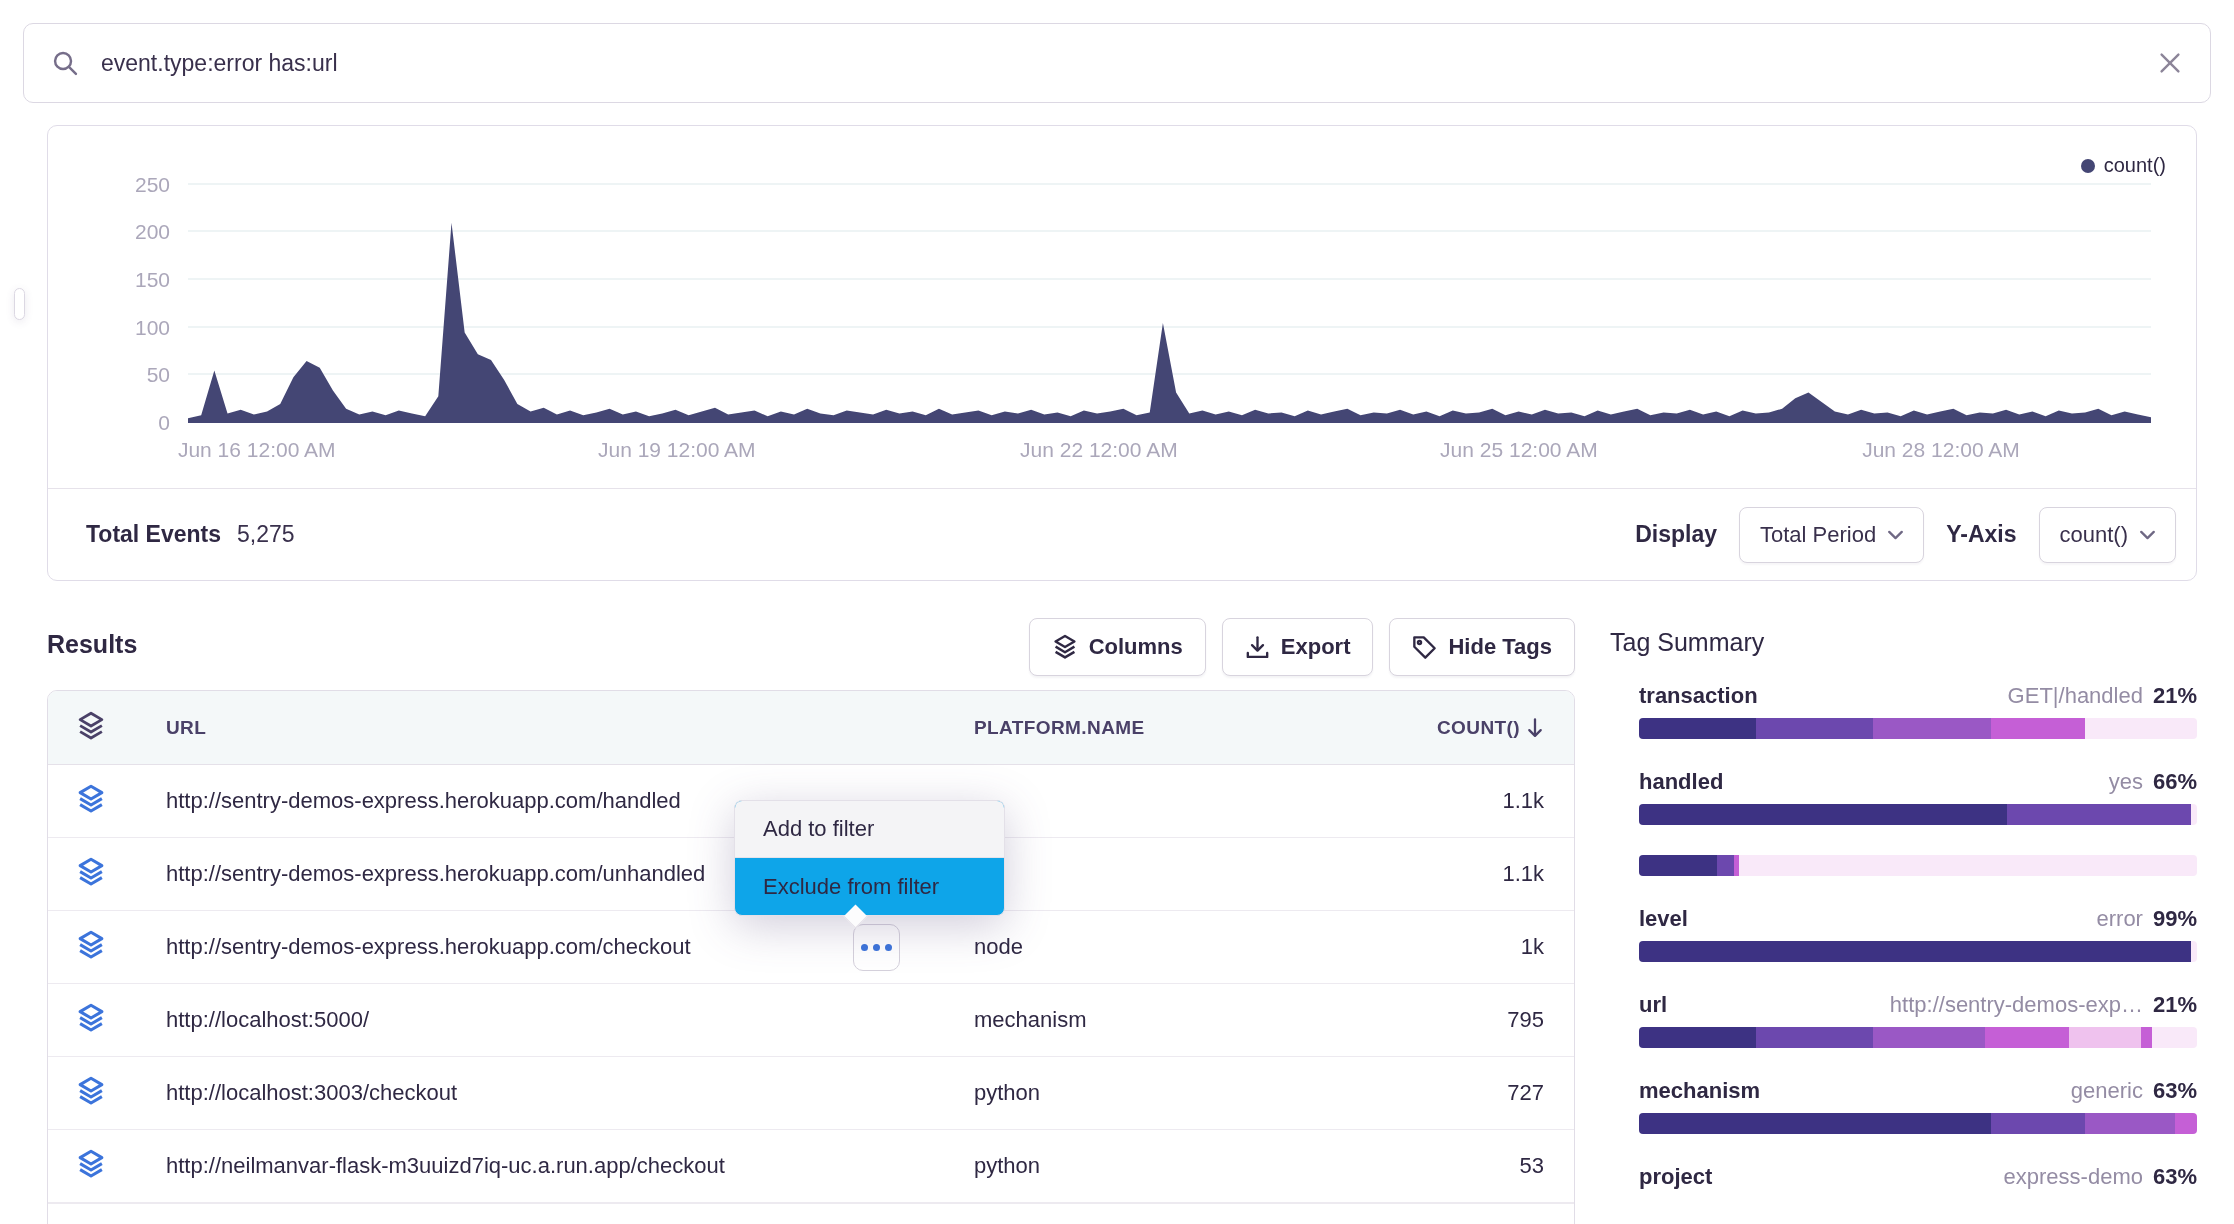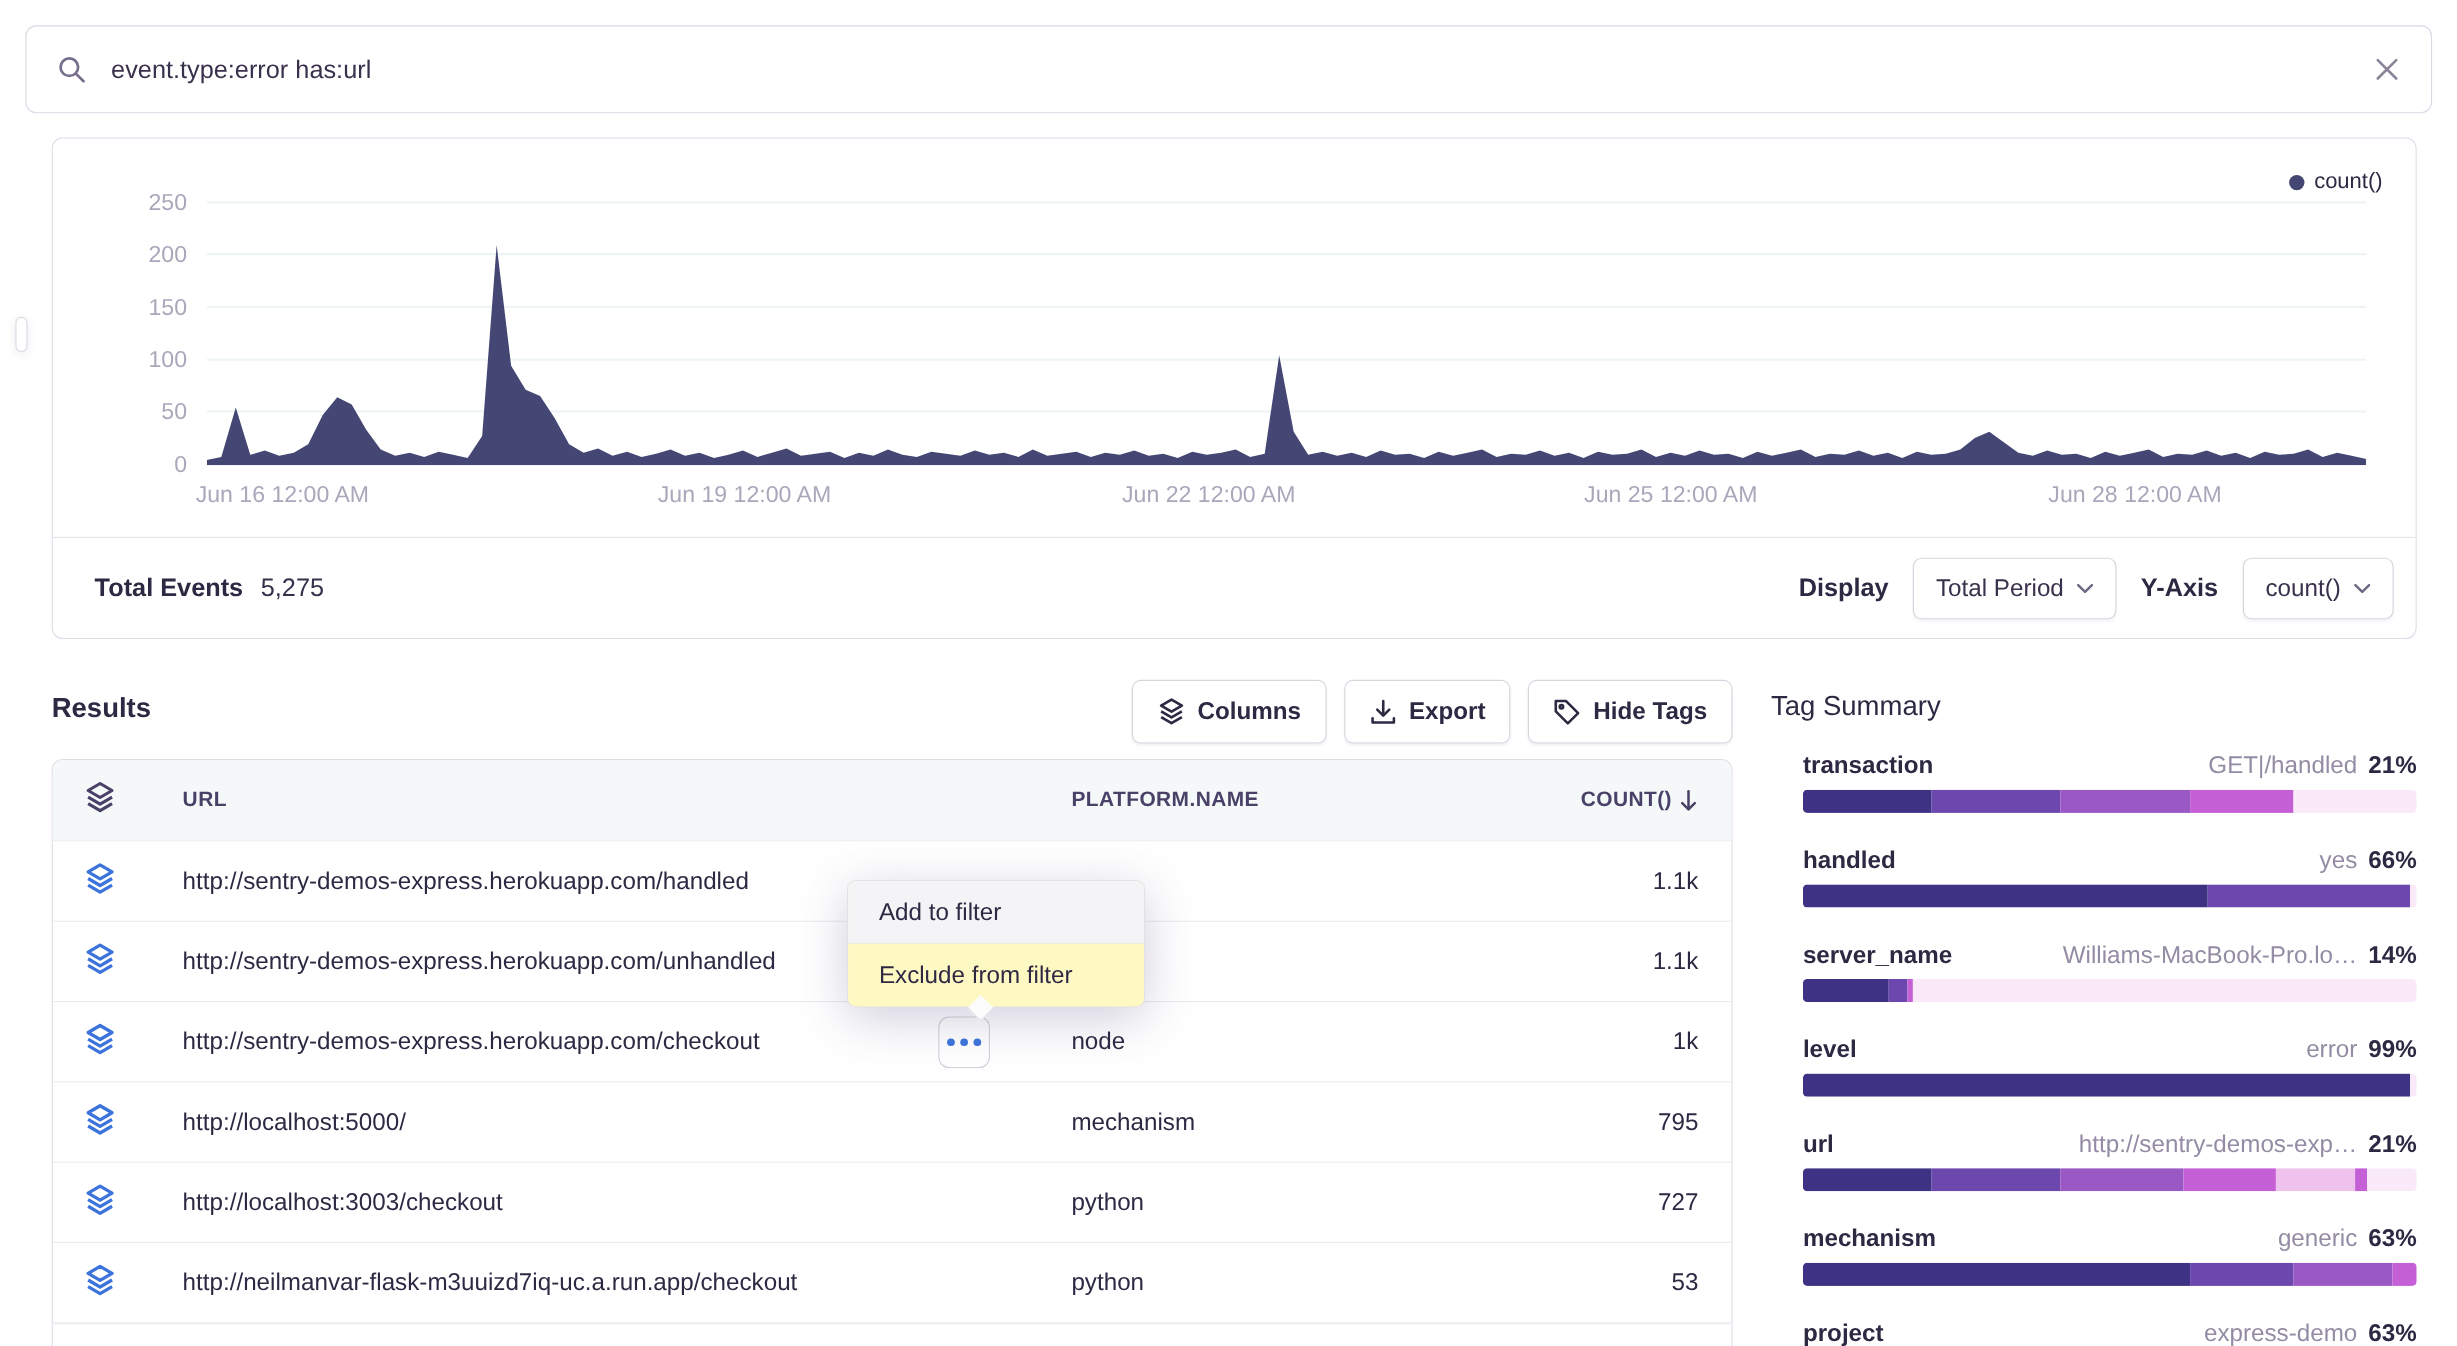--- a/index.html
+++ b/index.html
@@ -57,22 +57,22 @@
   .td-url { font-size:22px; color:#2f2843; white-space:nowrap; overflow:hidden; }
   .td-platform { font-size:22px; color:#2f2843; }
   .td-count { font-size:22px; color:#2f2843; text-align:right; }
   .row-stub { height:22px; border-top:1.5px solid #edeaf0; }
   .cell-actions { position:absolute; left:805px; top:13px; width:47px; height:47px;
     background:#fff; border:1.5px solid #d5d1dc; border-radius:10px;
     display:flex; align-items:center; justify-content:center; gap:5px; cursor:pointer; }
   .cell-actions .dot { width:7px; height:7px; border-radius:50%; background:#3c74db; }
 
   
-  .context-menu { position:absolute; left:770px; top:800px; width:271px; height:116px;
-    background:#fef9c3; border:1.5px solid #e3e0e8; border-radius:8px;
+  .context-menu { position:absolute; left:734px; top:800px; width:271px; height:116px;
+    background:#0ea5e9; border:1.5px solid #e3e0e8; border-radius:8px;
     box-shadow:0 10px 45px rgba(90,75,125,.28); z-index:5; }
   .menu-item { height:57px; display:flex; align-items:center; padding:0 28px; font-size:22px;
     color:#2f2843; cursor:pointer; }
   .menu-item.hovered { background:#f4f4f6; border-bottom:1.5px solid #e6e3ea; border-radius:7px 7px 0 0; }
   .menu-arrow { position:absolute; bottom:-9.5px; left:112px; width:17px; height:17px;
     background:#fcfcfd; border-right:1.5px solid #e3e0e8; border-bottom:1.5px solid #e3e0e8;
     transform:rotate(45deg); }
 
   
   .tag-panel { position:absolute; left:1610px; top:628px; width:587px; }
@@ -308,25 +308,20 @@
       <span class="tag-value">yes</span>
       <span class="tag-pct">66%</span>
     </div>
     <div class="tag-bar">
         <span style="width: 66%; background: rgb(61, 50, 131);"></span>
         <span style="width: 33%; background: rgb(108, 72, 174);"></span>
         <span style="width: 1%; background: rgb(249, 233, 249);"></span>
       </div>
   </div>
   <div class="tag-row">
-    <div class="tag-row-top">
-      <span class="tag-label">server_name</span>
-      <span class="tag-value">Williams-MacBook-Pro.lo…</span>
-      <span class="tag-pct">14%</span>
-    </div>
     <div class="tag-bar">
         <span style="width: 14%; background: rgb(61, 50, 131);"></span>
         <span style="width: 3%; background: rgb(108, 72, 174);"></span>
         <span style="width: 1%; background: rgb(197, 95, 214);"></span>
         <span style="width: 82%; background: rgb(249, 233, 249);"></span>
       </div>
   </div>
   <div class="tag-row">
     <div class="tag-row-top">
       <span class="tag-label">level</span>

